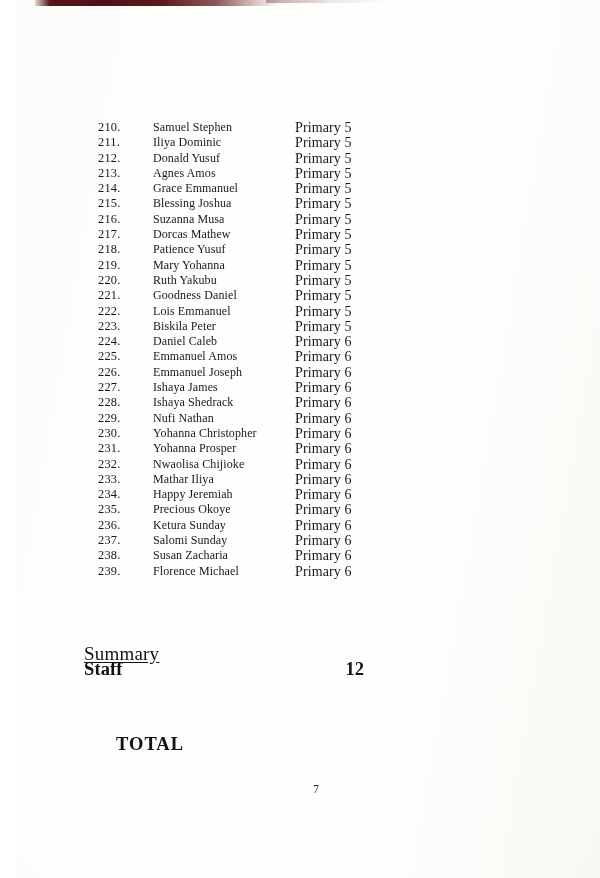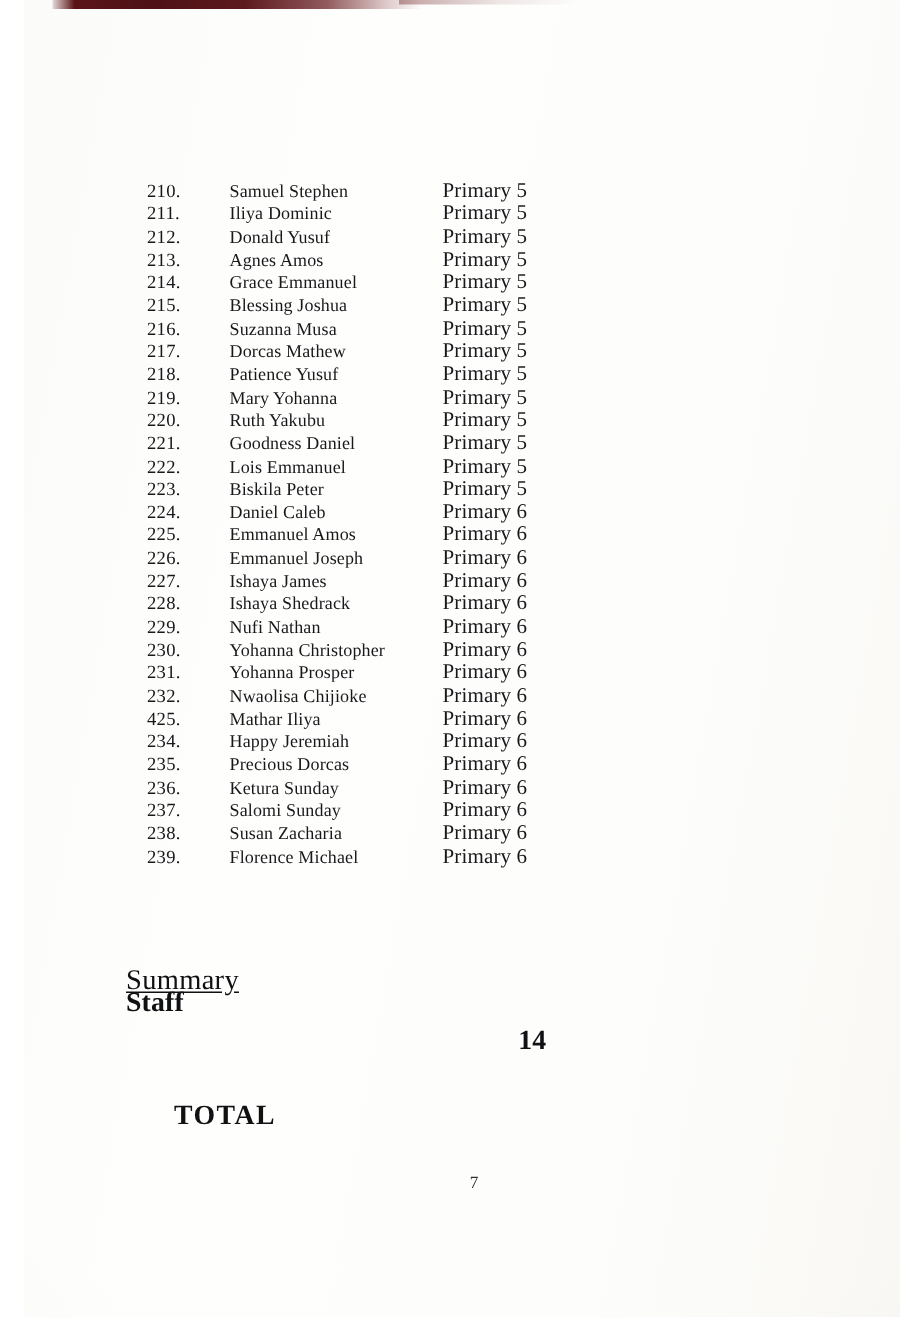--- a/index.html
+++ b/index.html
@@ -282,32 +282,32 @@
         <span class="cell-index">231.</span>
         <span class="cell-name">Yohanna Prosper</span>
         <span class="cell-class">Primary 6</span>
       </div>
       <div class="roster-row">
         <span class="cell-index">232.</span>
         <span class="cell-name">Nwaolisa Chijioke</span>
         <span class="cell-class">Primary 6</span>
       </div>
       <div class="roster-row">
-        <span class="cell-index">425.</span>
+        <span class="cell-index">233.</span>
         <span class="cell-name">Mathar Iliya</span>
         <span class="cell-class">Primary 6</span>
       </div>
       <div class="roster-row">
         <span class="cell-index">234.</span>
         <span class="cell-name">Happy Jeremiah</span>
         <span class="cell-class">Primary 6</span>
       </div>
       <div class="roster-row">
         <span class="cell-index">235.</span>
-        <span class="cell-name">Precious Dorcas</span>
+        <span class="cell-name">Precious Okoye</span>
         <span class="cell-class">Primary 6</span>
       </div>
       <div class="roster-row">
         <span class="cell-index">236.</span>
         <span class="cell-name">Ketura Sunday</span>
         <span class="cell-class">Primary 6</span>
       </div>
       <div class="roster-row">
         <span class="cell-index">237.</span>
         <span class="cell-name">Salomi Sunday</span>
@@ -323,23 +323,23 @@
         <span class="cell-name">Florence Michael</span>
         <span class="cell-class">Primary 6</span>
       </div>
     </div>
 
   <div class="summary">
     <div class="summary-heading">Summary</div>
     <div id="summary-rows">
         <div class="summary-row" style="top: 14px;">
           <span class="summary-label">Staff</span>
+          <span class="summary-value">12</span>
         </div>
         <div class="summary-row" style="top: 39px;">
-          <span class="summary-value">14</span>
         </div>
         <div class="summary-row" style="top: 64px;">
         </div>
         <div class="summary-row" style="top: 89px;">
           <span class="summary-label indented">TOTAL</span>
         </div>
       </div>
   </div>
 
   <div class="page-number">7</div>

